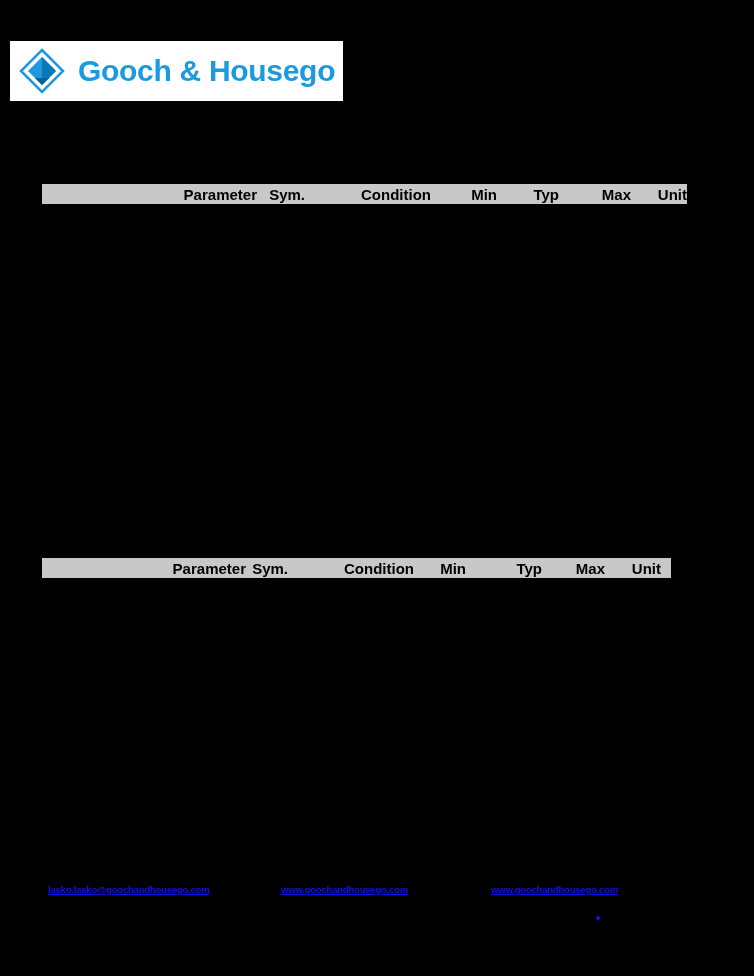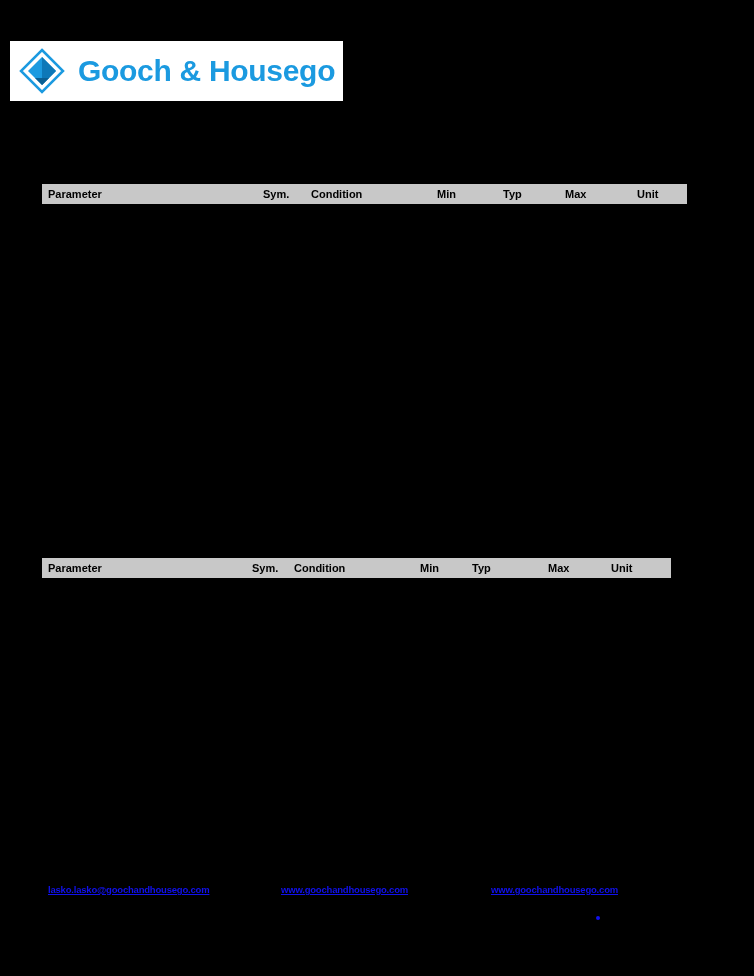--- a/index.html
+++ b/index.html
@@ -42,22 +42,23 @@
     color: #1b9ae0;
     letter-spacing: -0.3px;
     white-space: nowrap;
   }
 
   
   .spec-table {
     position: absolute;
     background: #c8c8c8;
     color: #000000;
-    font-size: 11px;
+    font-size: 15px;
     box-sizing: border-box;
+    text-align: right;
   }
   .spec-table .hdr-row {
     display: flex;
     align-items: center;
     height: 20px;
     width: 100%;
   }
   .spec-table .hdr-cell {
     font-weight: bold;
     white-space: nowrap;

